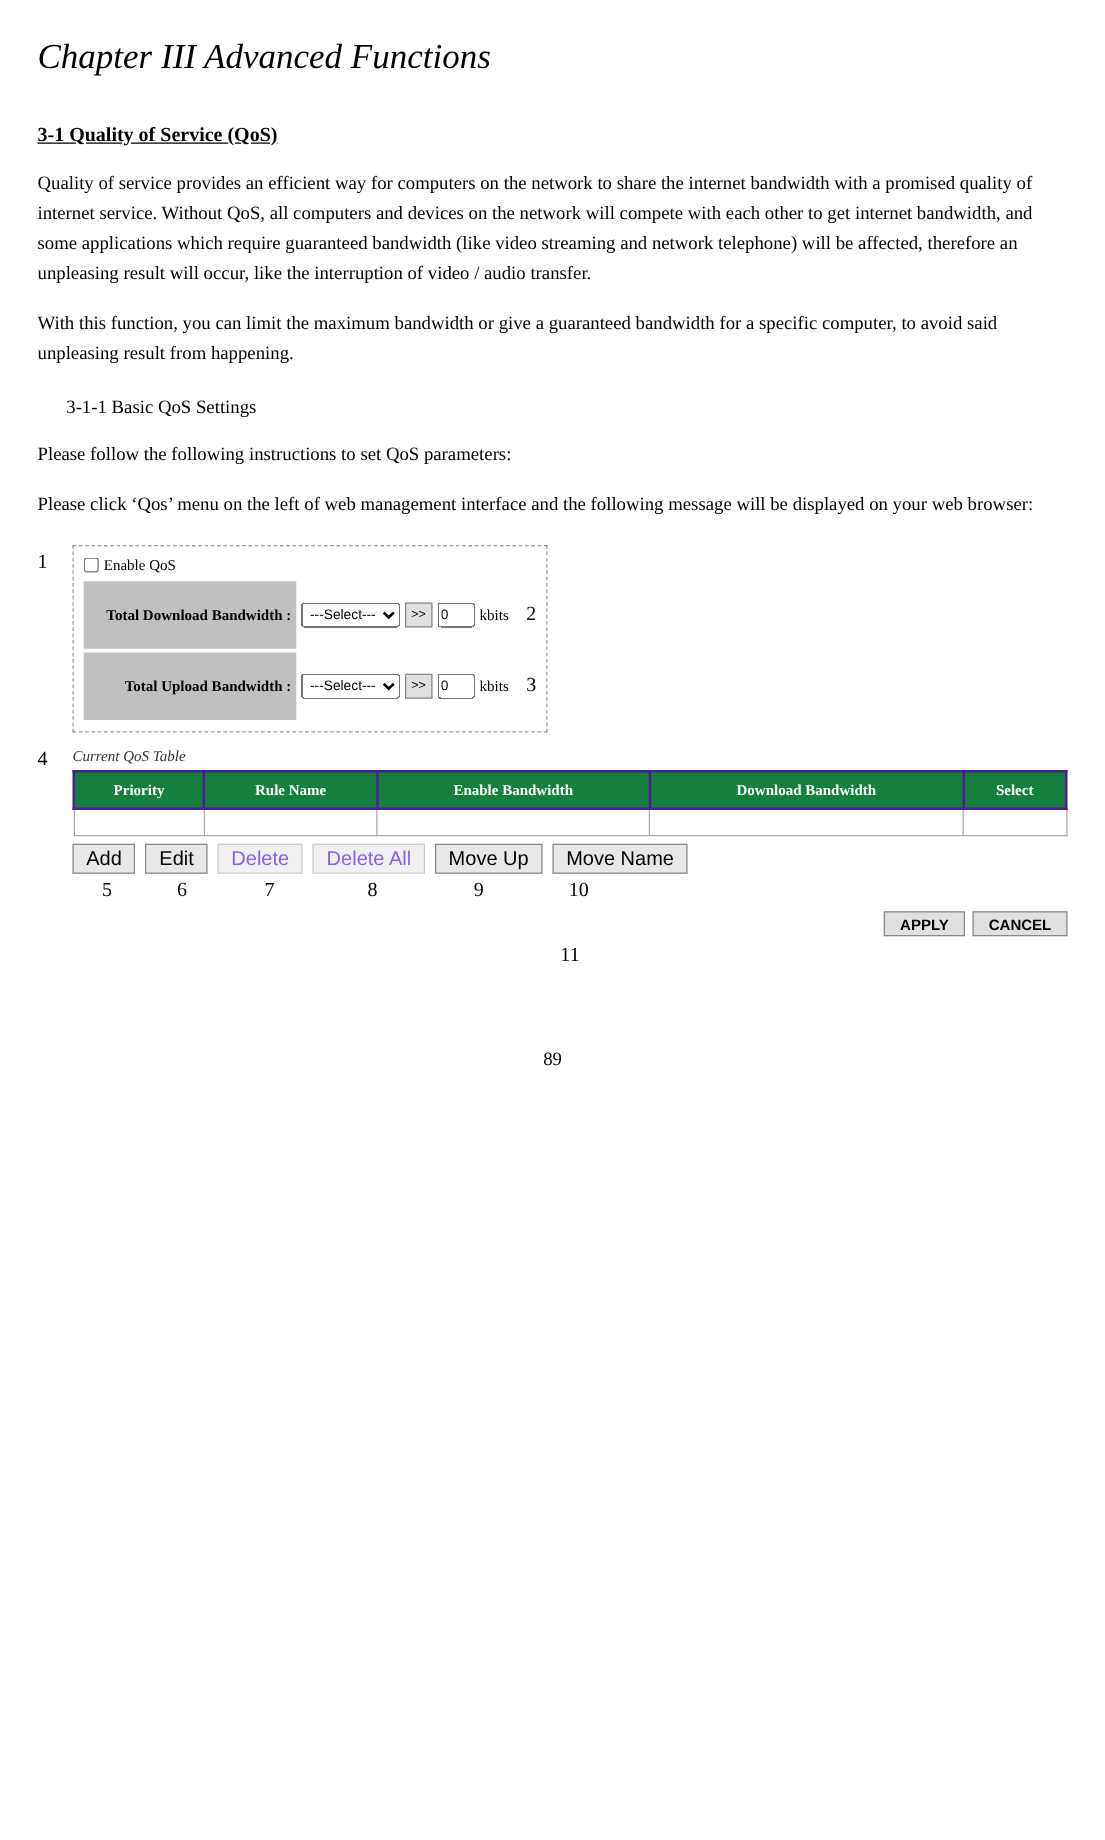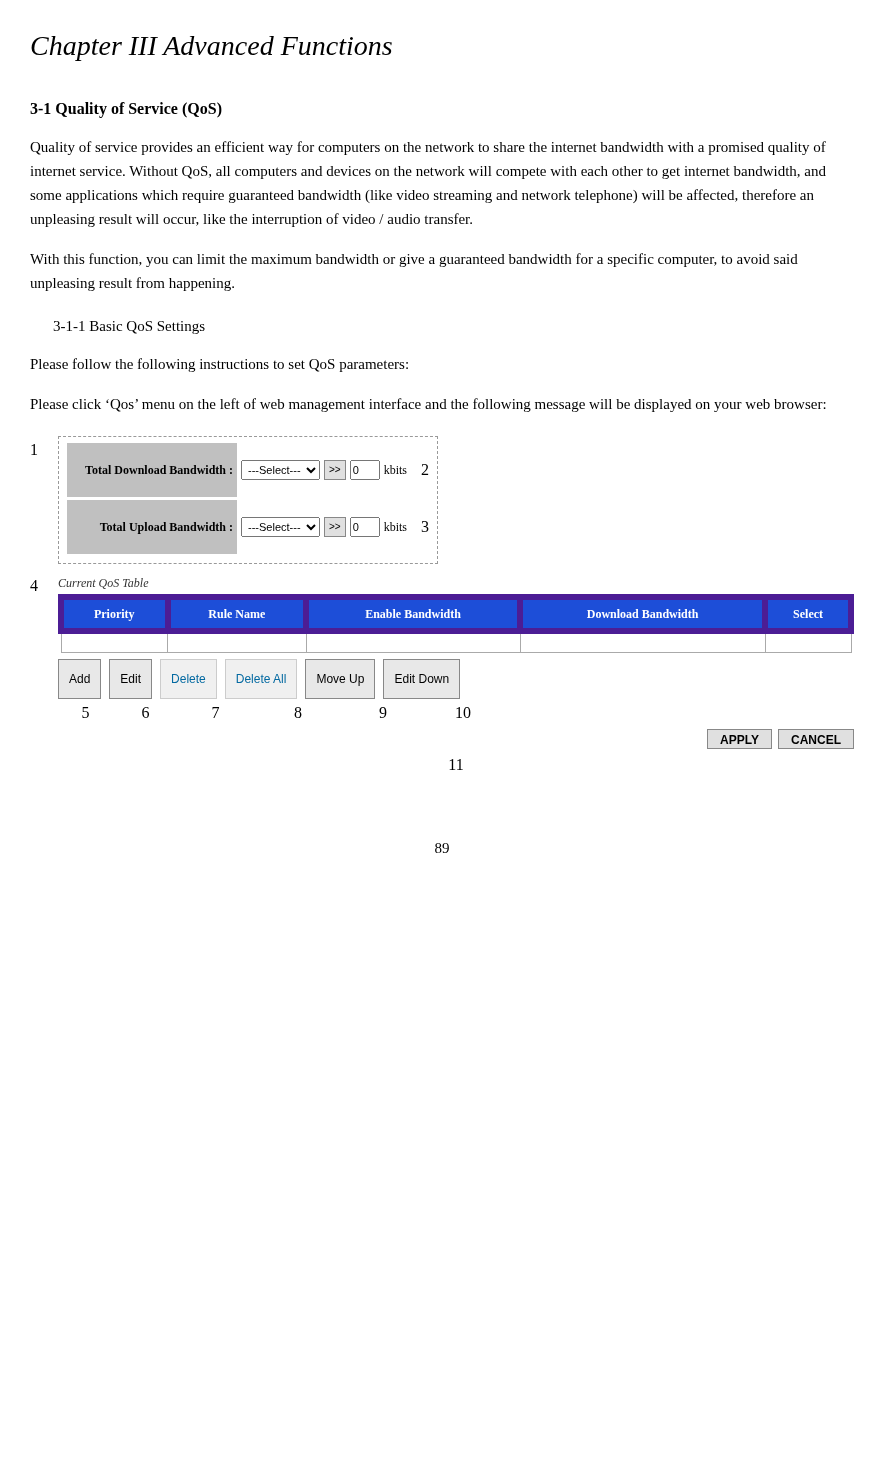--- a/index.html
+++ b/index.html
@@ -21,20 +21,21 @@
       font-weight: normal;
       margin-bottom: 30px;
       margin-top: 5px;
     }
 
     .section-heading {
       font-size: 16px;
       font-weight: bold;
       margin-bottom: 14px;
       margin-top: 10px;
+      text-decoration: underline;
     }
 
     .body-text {
       font-size: 15px;
       margin-bottom: 16px;
       line-height: 1.6;
     }
 
     .subsection-heading {
       font-size: 15px;
@@ -120,47 +121,47 @@
       color: #333;
     }
 
     .qos-table {
       width: 100%;
       border-collapse: collapse;
       font-size: 12px;
     }
 
     .qos-table th {
-      background: #1d4ed8;
+      background: #15803d;
       color: white;
       padding: 5px 4px;
-      border: 6px solid #4c1d95;
+      border: 2px solid #4c1d95;
       font-weight: bold;
       text-align: center;
     }
 
     .qos-table td {
       padding: 3px 6px;
       border: 1px solid #aaa;
       text-align: center;
       font-size: 12px;
       height: 22px;
     }
 
     .qos-btn {
-      font-size: 12px;
+      font-size: 16px;
       padding: 3px 10px;
       background: #e8e8e8;
       border: 1px solid #888;
       cursor: pointer;
-      height: 40px;
+      height: 24px;
     }
 
     .qos-btn:disabled, .qos-btn-disabled {
-      color: #0369a1;
+      color: #8b5cf6;
       background: #f0f0f0;
       border-color: #ccc;
       text-align: right;
     }
 
     .apply-cancel-row {
       display: flex;
       justify-content: flex-end;
       gap: 6px;
       margin-top: 4px;
@@ -233,20 +234,24 @@
 
 <p class="body-text">Please click ‘Qos’ menu on the left of web management interface and the following message will be displayed on your web browser:</p>
 
 <div class="diagram-block">
 
   <div style="display:flex; align-items:flex-start; gap:6px; margin-bottom:2px;">
     <span class="annotation-col">1</span>
     <div style="display:flex; flex-direction:column;">
       <div class="qos-widget">
 
+        <div class="qos-enable-row">
+          <input type="checkbox" style="">
+          <span>Enable QoS</span>
+        </div>
 
         <div class="qos-bandwidth-row">
           <span class="qos-bandwidth-label">Total Download Bandwidth :</span>
           <select class="qos-select">
             <option>---Select---</option>
           </select>
           <button class="qos-arrow-btn">&gt;&gt;</button>
           <input type="text" class="qos-number-input" value="0" style="">
           <span class="qos-unit">kbits</span>
           <span class="inline-num" style="margin-left:10px;">2</span>
@@ -308,21 +313,21 @@
 
           <div style="display:flex; flex-direction:column; align-items:center;">
             <button class="qos-btn qos-btn-disabled">Delete All</button>
           </div>
 
           <div style="display:flex; flex-direction:column; align-items:center;">
             <button class="qos-btn">Move Up</button>
           </div>
 
           <div style="display:flex; flex-direction:column; align-items:center;">
-            <button class="qos-btn">Edit Down</button>
+            <button class="qos-btn">Move Name</button>
           </div>
         </div>
       </div>
 
       <div class="numbers-overlay-row" style="padding-left:0px; margin-top:2px; gap:0px;">
         <span style="min-width:55px; text-align:center;">5</span>
         <span style="min-width:65px; text-align:center;">6</span>
         <span style="min-width:75px; text-align:center;">7</span>
         <span style="min-width:90px; text-align:center;">8</span>
         <span style="min-width:80px; text-align:center;">9</span>

